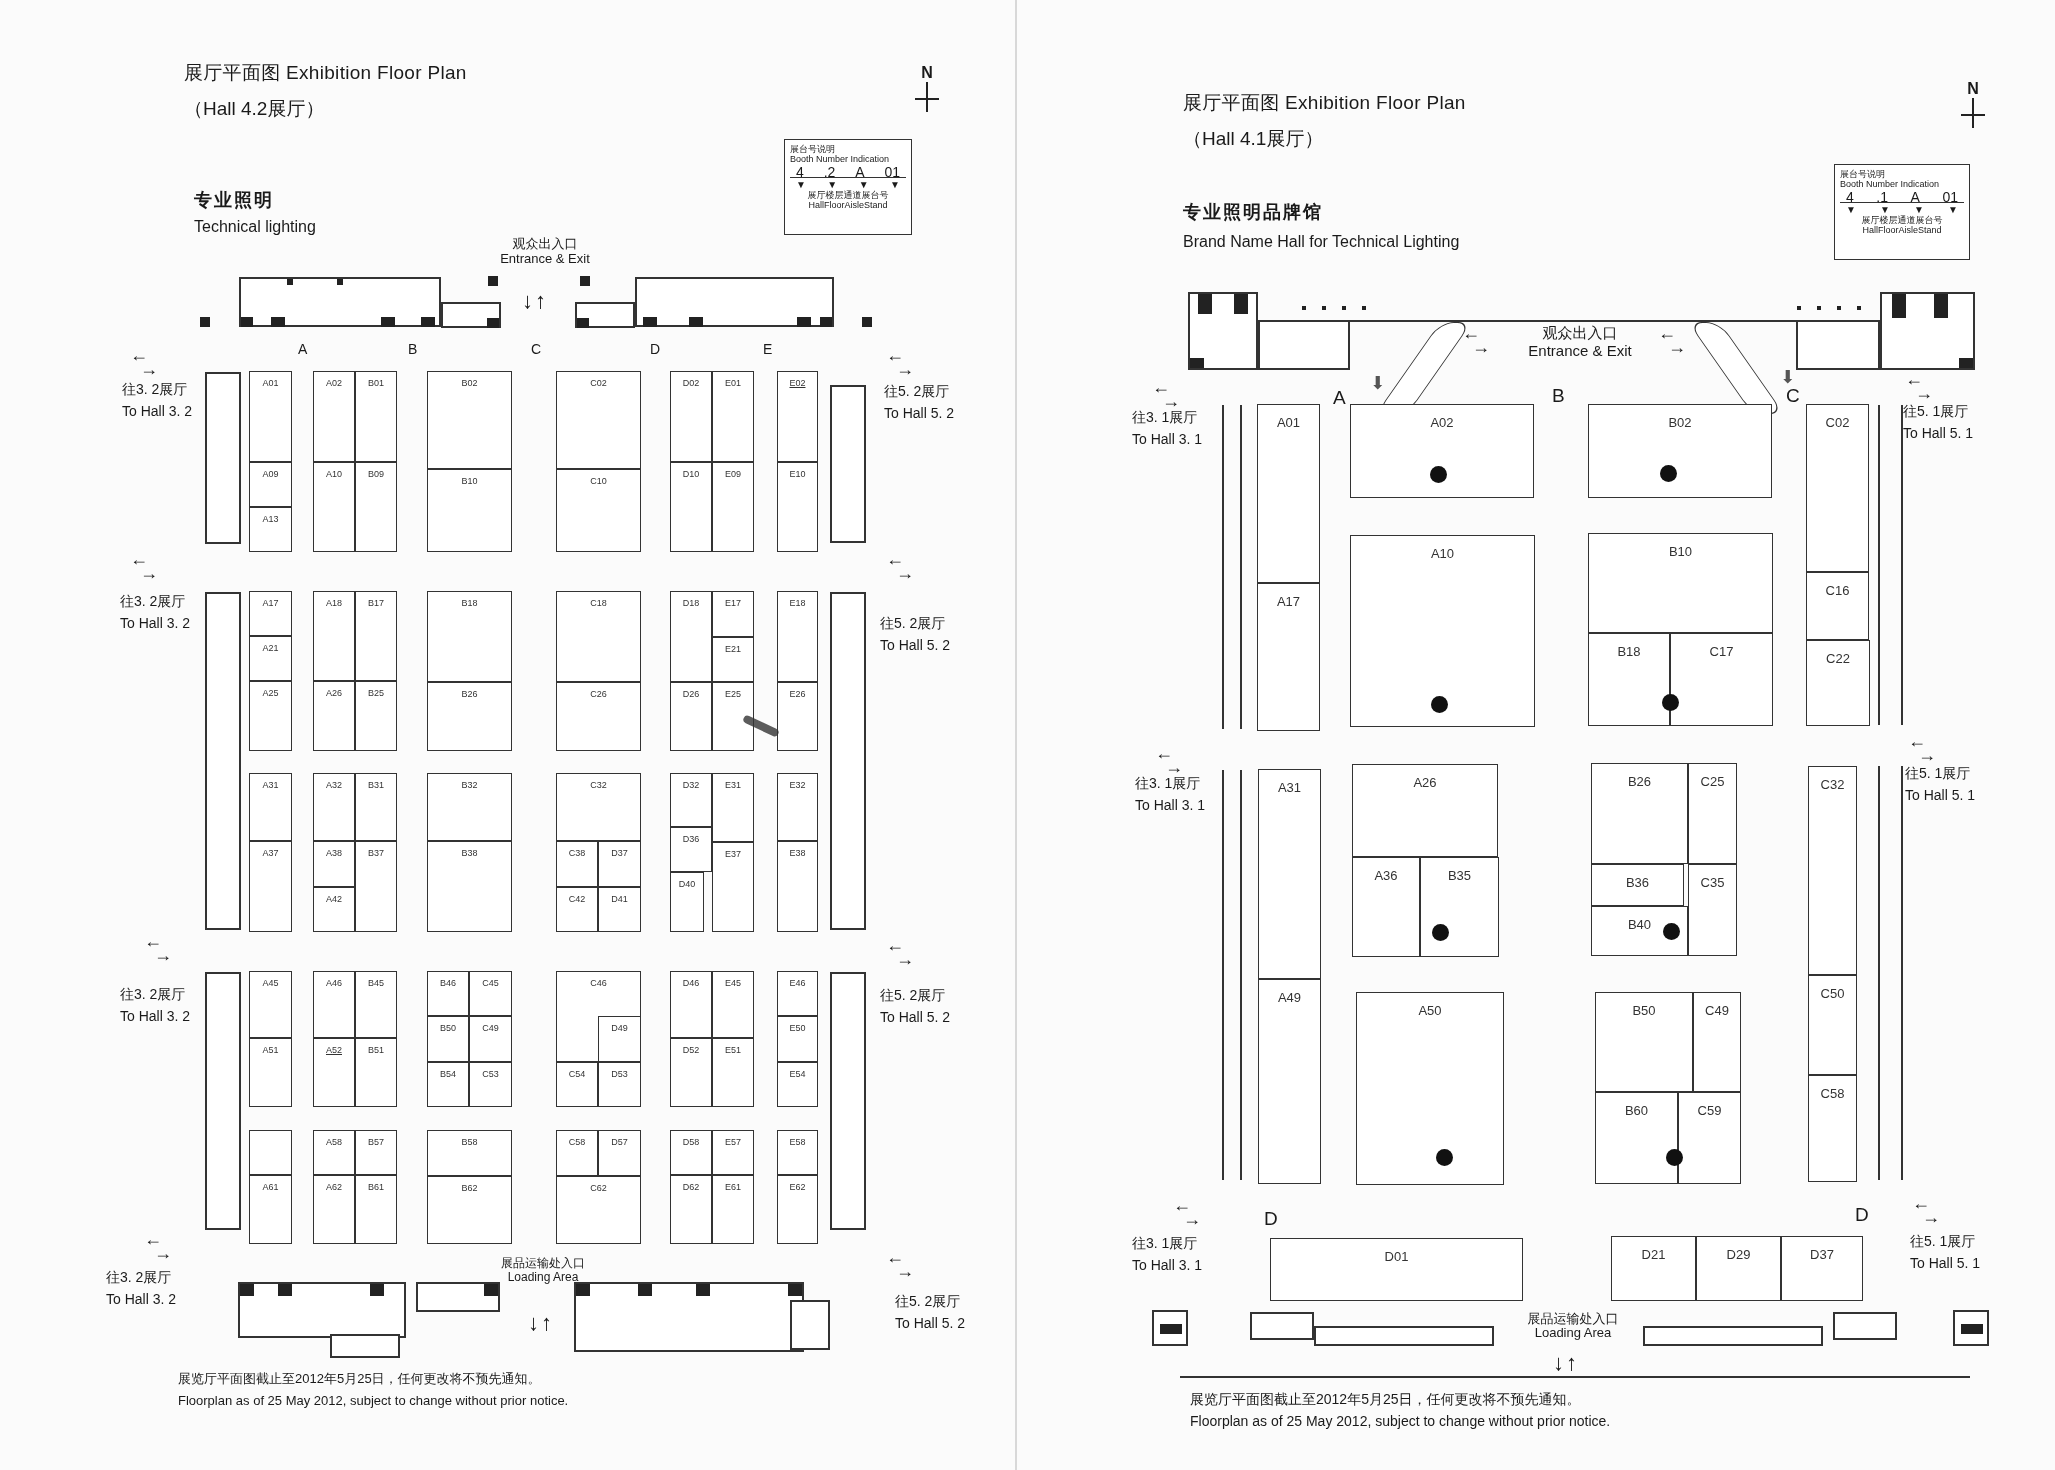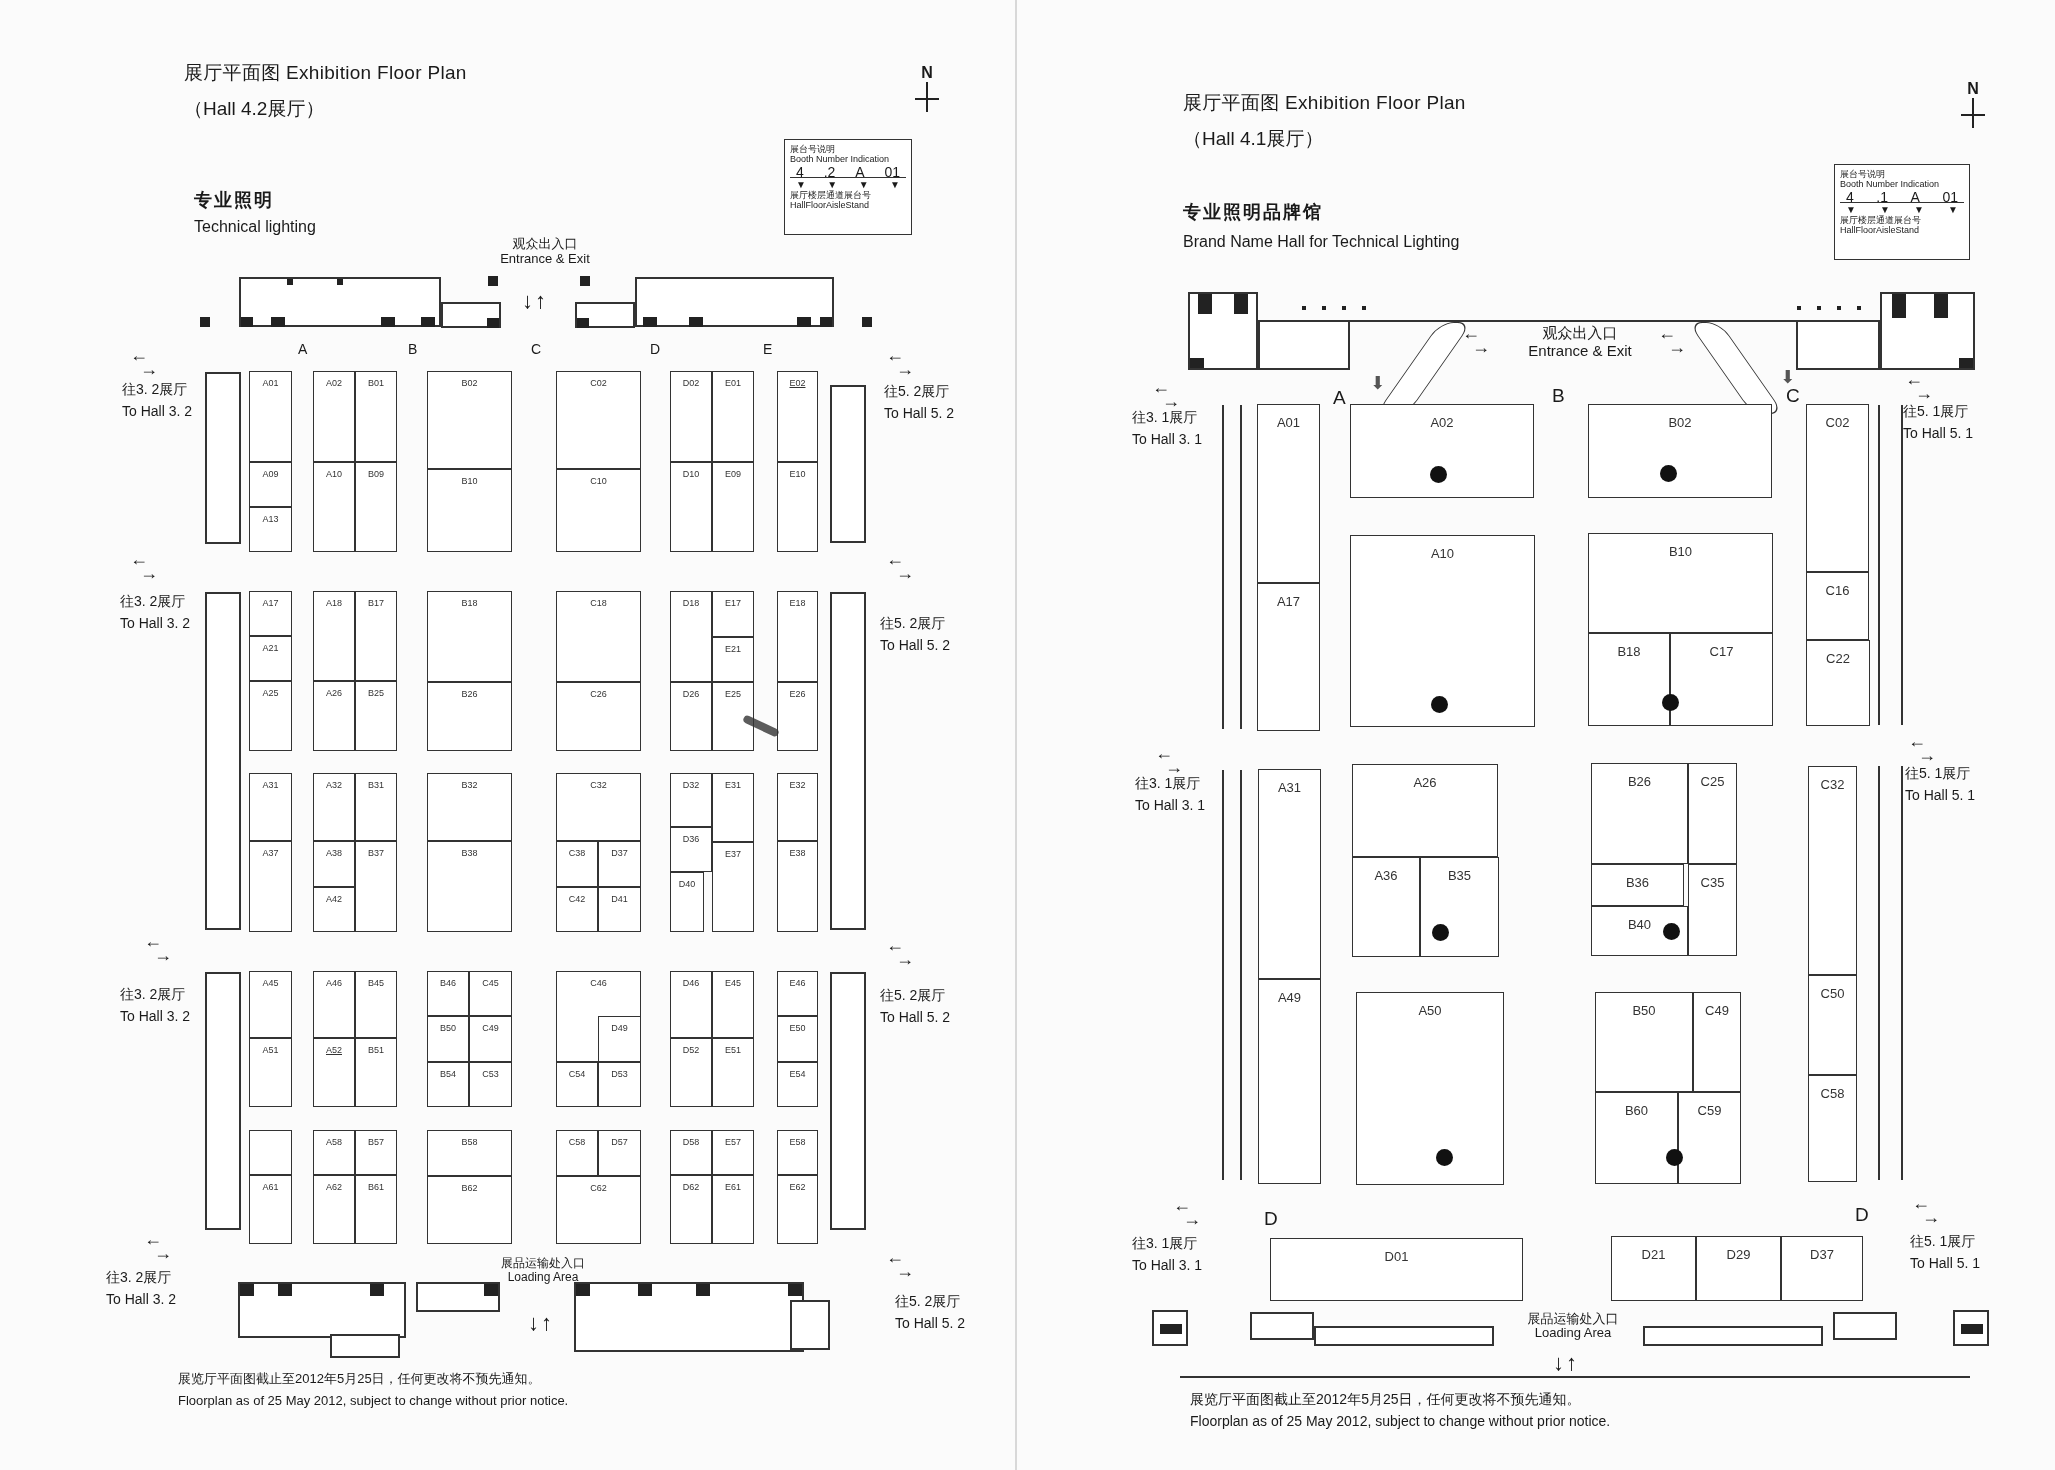--- a/index.html
+++ b/index.html
@@ -7,21 +7,21 @@
          font-family:"Liberation Sans", "DejaVu Sans", sans-serif; color:#1a1a1a; }
   .abs { position:absolute; }
   .page-divider { position:absolute; left:1015px; top:0; width:2px; height:1470px; background:#d8d8d8; }
   .title { font-size:19px; letter-spacing:0.3px; }
   .subtitle { font-size:19px; }
   .section-cn { font-size:18px; font-weight:bold; letter-spacing:2px; }
   .section-en { font-size:16px; }
   .legend-box { position:absolute; border:1.5px solid #333; background:#fff; font-size:9px; line-height:10px; padding:4px 5px; box-sizing:border-box; }
   .legend-code { font-size:14px; border-bottom:1px solid #333; display:flex; justify-content:space-between; padding:1px 6px 0; margin:2px 0; }
   .legend-arrows { display:flex; justify-content:space-between; padding:0 6px; font-size:10px; }
-  .legend-labels { display:flex; justify-content:flex-start; font-size:9px; }
+  .legend-labels { display:flex; justify-content:center; font-size:9px; }
   .compass { position:absolute; font-size:16px; font-weight:bold; text-align:center; width:30px; }
   .compass .stem { width:2px; height:30px; background:#222; margin:0 auto; position:relative; }
   .compass .cross { position:absolute; width:24px; height:1.5px; background:#222; left:-11px; top:16px; }
   .hall { position:absolute; }
   .booth { position:absolute; border:1.4px solid #333; box-sizing:border-box; background:#fff; }
   .booth-label { position:absolute; left:0; right:0; text-align:center; font-size:9px; color:#333; }
   .booth-r .booth-label { font-size:13px; }
   .dot { position:absolute; width:17px; height:17px; border-radius:50%; background:#111; }
   .aisle-letter { position:absolute; font-size:14px; }
   .aisle-letter-r { position:absolute; font-size:19px; }

